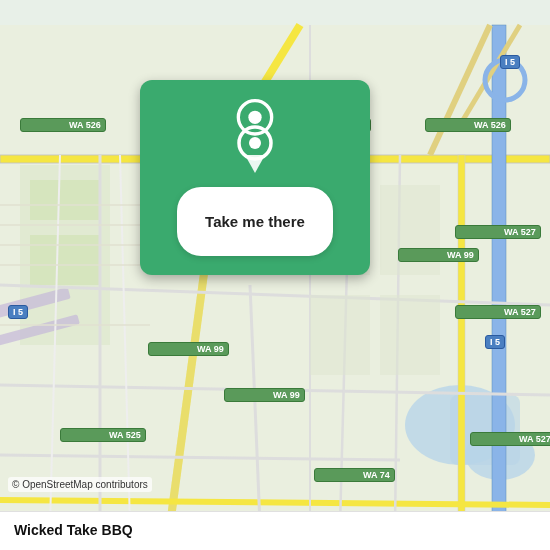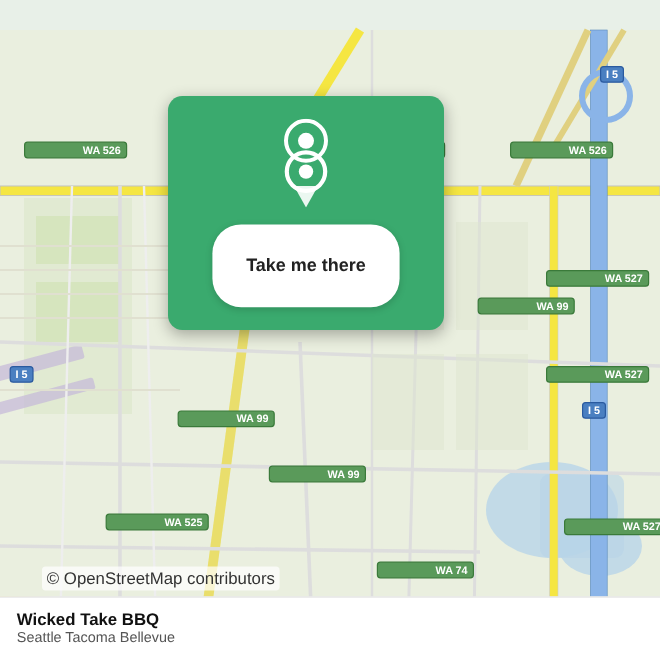--- a/index.html
+++ b/index.html
@@ -90,27 +90,26 @@
 
     .place-sub {
       font-size: 12px;
       color: #555;
     }
 
     .osm-credit {
       position: absolute;
       bottom: 58px;
       left: 8px;
-      font-size: 14px;
+      font-size: 10px;
       color: #333;
       background: rgba(255,255,255,0.7);
       padding: 2px 4px;
       border-radius: 3px;
       z-index: 15;
-      margin-left: 27px;
     }
 
     
     .moovit-logo {
       display: flex;
       align-items: center;
       gap: 4px;
     }
 
     .moovit-text {
@@ -213,21 +212,21 @@
   <div class="road-badge green" style="left:20px; top:118px">WA 526</div>
   <div class="road-badge green" style="left:154px; top:118px">WA 526</div>
   <div class="road-badge green" style="left:285px; top:118px">WA 526</div>
   <div class="road-badge green" style="left:425px; top:118px">WA 526</div>
   <div class="road-badge green" style="left:398px; top:248px">WA 99</div>
   <div class="road-badge green" style="left:148px; top:342px">WA 99</div>
   <div class="road-badge green" style="left:224px; top:388px">WA 99</div>
   <div class="road-badge green" style="left:455px; top:225px">WA 527</div>
   <div class="road-badge green" style="left:455px; top:305px">WA 527</div>
   <div class="road-badge green" style="left:470px; top:432px">WA 527</div>
-  <div class="road-badge green" style="left:88px; top:428px">WA 525</div>
+  <div class="road-badge green" style="left:60px; top:428px">WA 525</div>
   <div class="road-badge green" style="left:314px; top:468px">WA 74</div>
   <div class="road-badge blue" style="left:500px; top:55px">I 5</div>
   <div class="road-badge blue" style="left:485px; top:335px">I 5</div>
   <div class="road-badge blue" style="left:8px; top:305px">I 5</div>
 
   <div class="location-card">
 
     <svg class="location-pin" viewBox="0 0 50 60" xmlns="http://www.w3.org/2000/svg">
       <circle cx="25" cy="22" r="20" fill="none" stroke="white" stroke-width="4"></circle>
       <circle cx="25" cy="22" r="8" fill="white"></circle>
@@ -240,16 +239,15 @@
       <polygon points="20,48 10,30 30,30" fill="white" opacity="0.9"></polygon>
     </svg>
     <button class="take-me-there-btn">Take me there</button>
   </div>
 
   <div class="osm-credit">© OpenStreetMap contributors</div>
 
   <div class="bottom-bar">
     <div class="bottom-bar-left">
       <span class="place-name">Wicked Take BBQ</span>
-      <span class="place-sub">Seattle Tacoma Bellevue</span>
     </div>
   </div>
 </div>
 
 </body></html>

